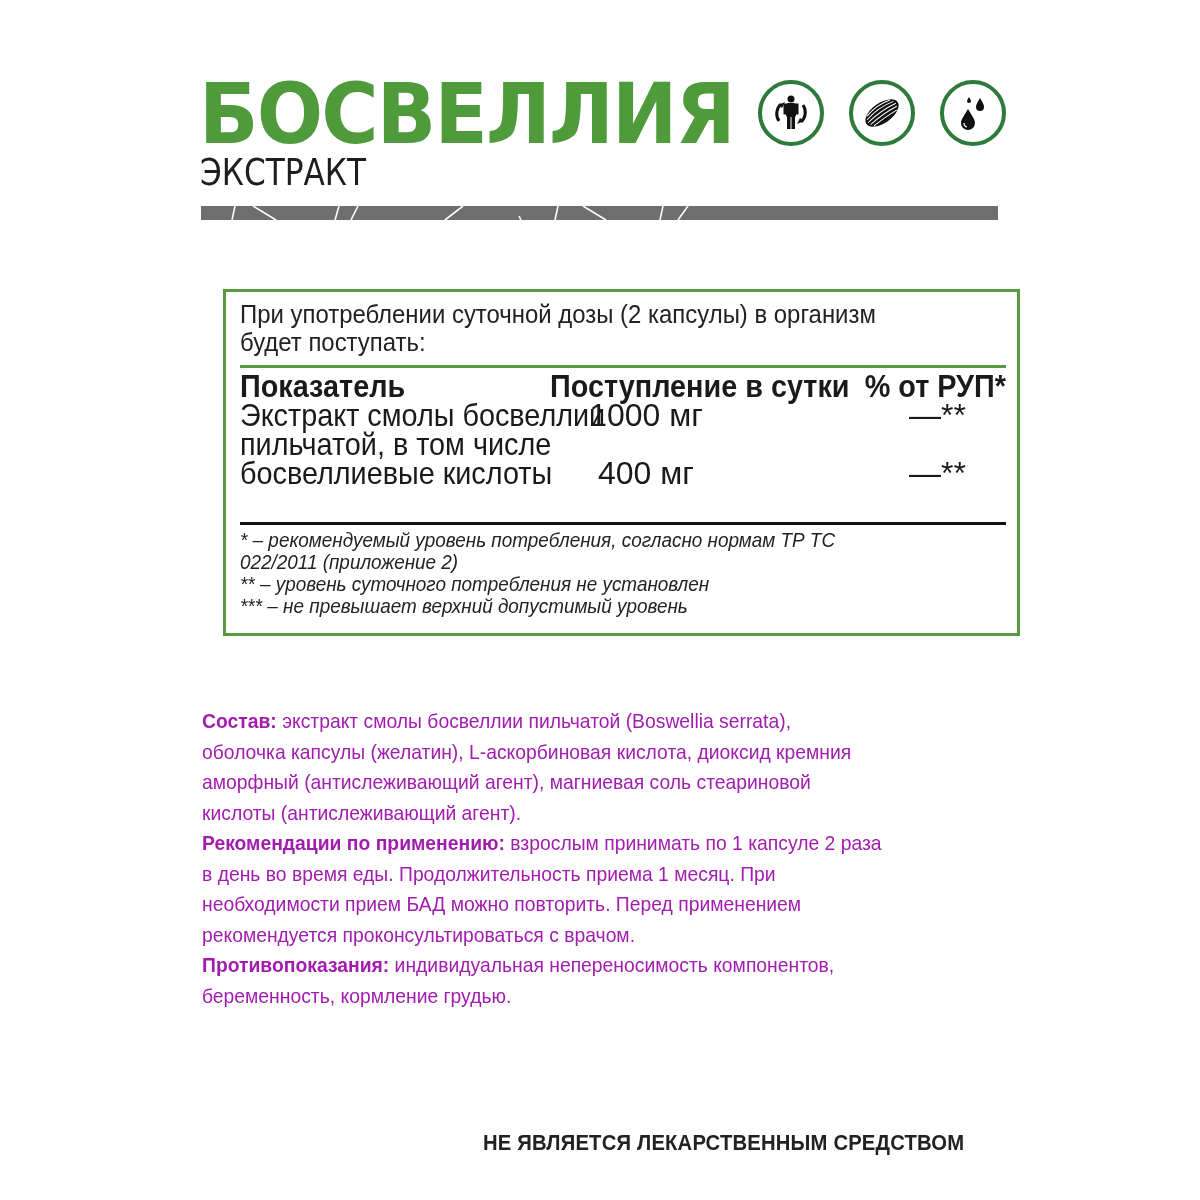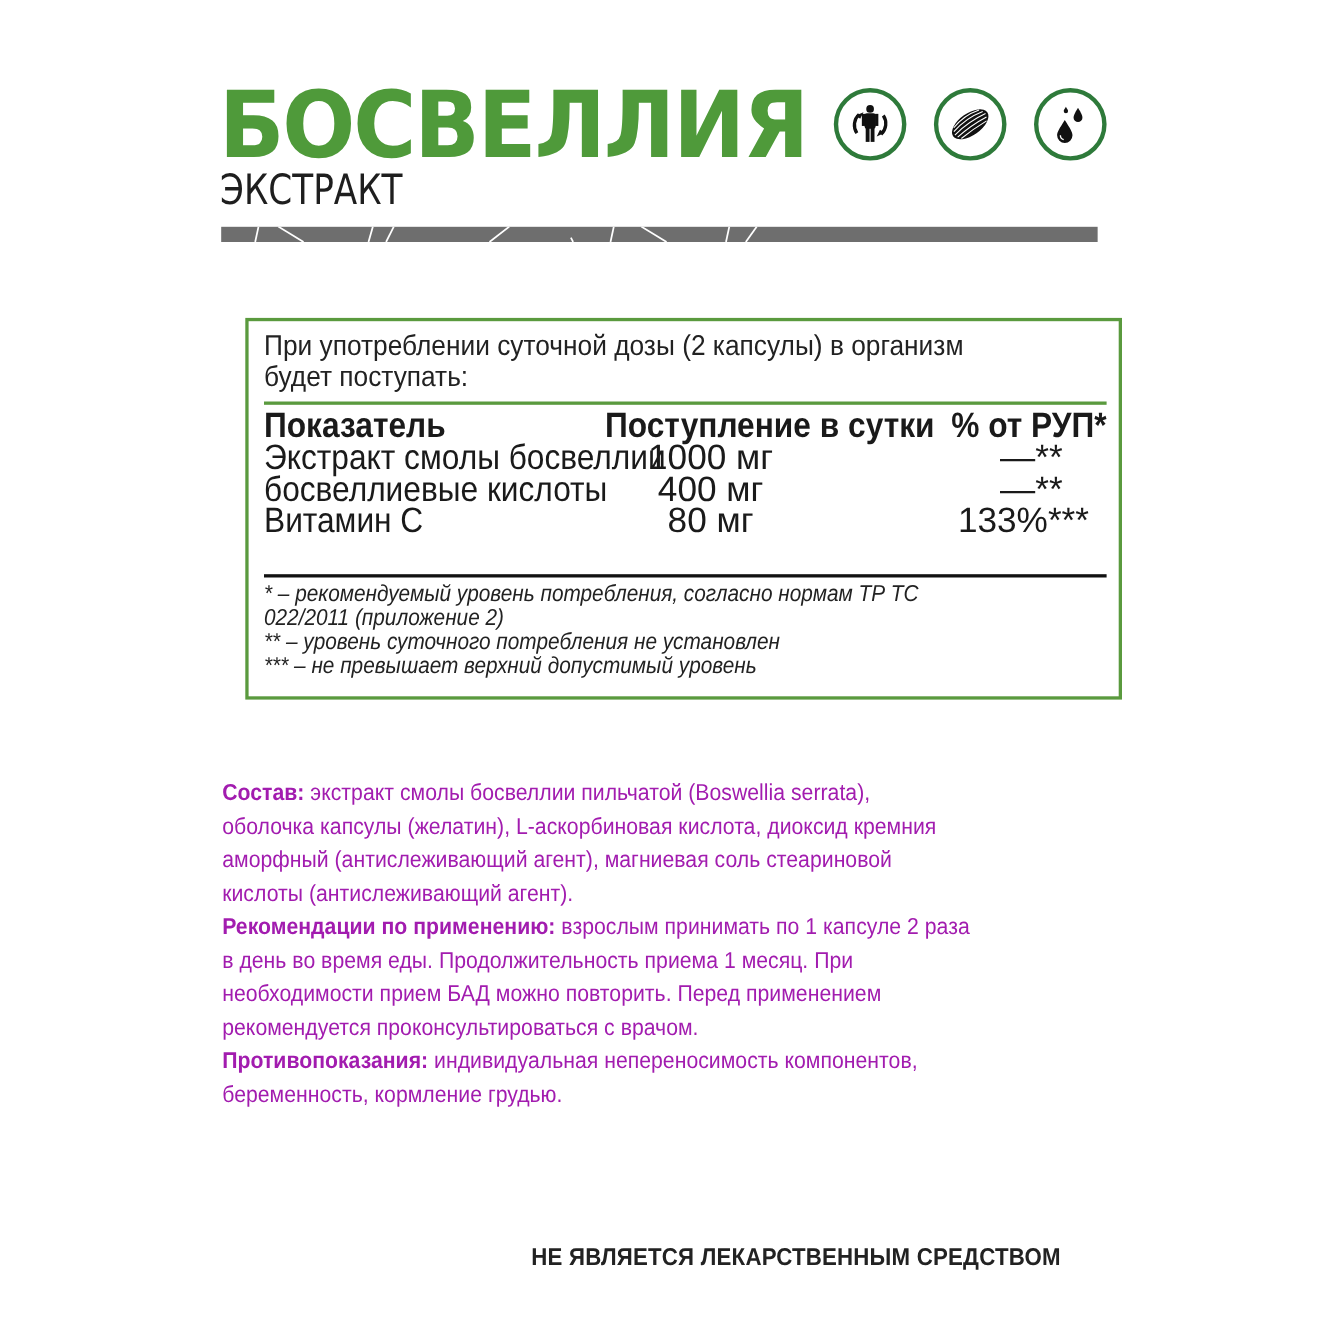--- a/index.html
+++ b/index.html
@@ -105,28 +105,28 @@
       <span class="c1">Показатель</span>
       <span class="c2">Поступление в сутки</span>
       <span class="c3">% от РУП*</span>
     </div>
     <div class="row">
       <span class="c1">Экстракт смолы босвеллии</span>
       <span class="c2">1000 мг</span>
       <span class="c3" style="right:40px">—**</span>
     </div>
     <div class="row">
+      <span class="c1">пильчатой, в том числе</span>
+      <span class="c2"></span>
+      <span class="c3"></span>
+    </div>
+    <div class="row">
       <span class="c1">босвеллиевые кислоты</span>
       <span class="c2">400 мг</span>
       <span class="c3" style="right:40px">—**</span>
-    </div>
-    <div class="row">
-      <span class="c1">Витамин С</span>
-      <span class="c2">80 мг</span>
-      <span class="c3" style="right:16px">133%***</span>
     </div>
   </div>
   <div class="blackline"></div>
   <div class="notes">
     <div>* – рекомендуемый уровень потребления, согласно нормам ТР ТС</div>
     <div>022/2011 (приложение 2)</div>
     <div>** – уровень суточного потребления не установлен</div>
     <div>*** – не превышает верхний допустимый уровень</div>
   </div>
 </div>

